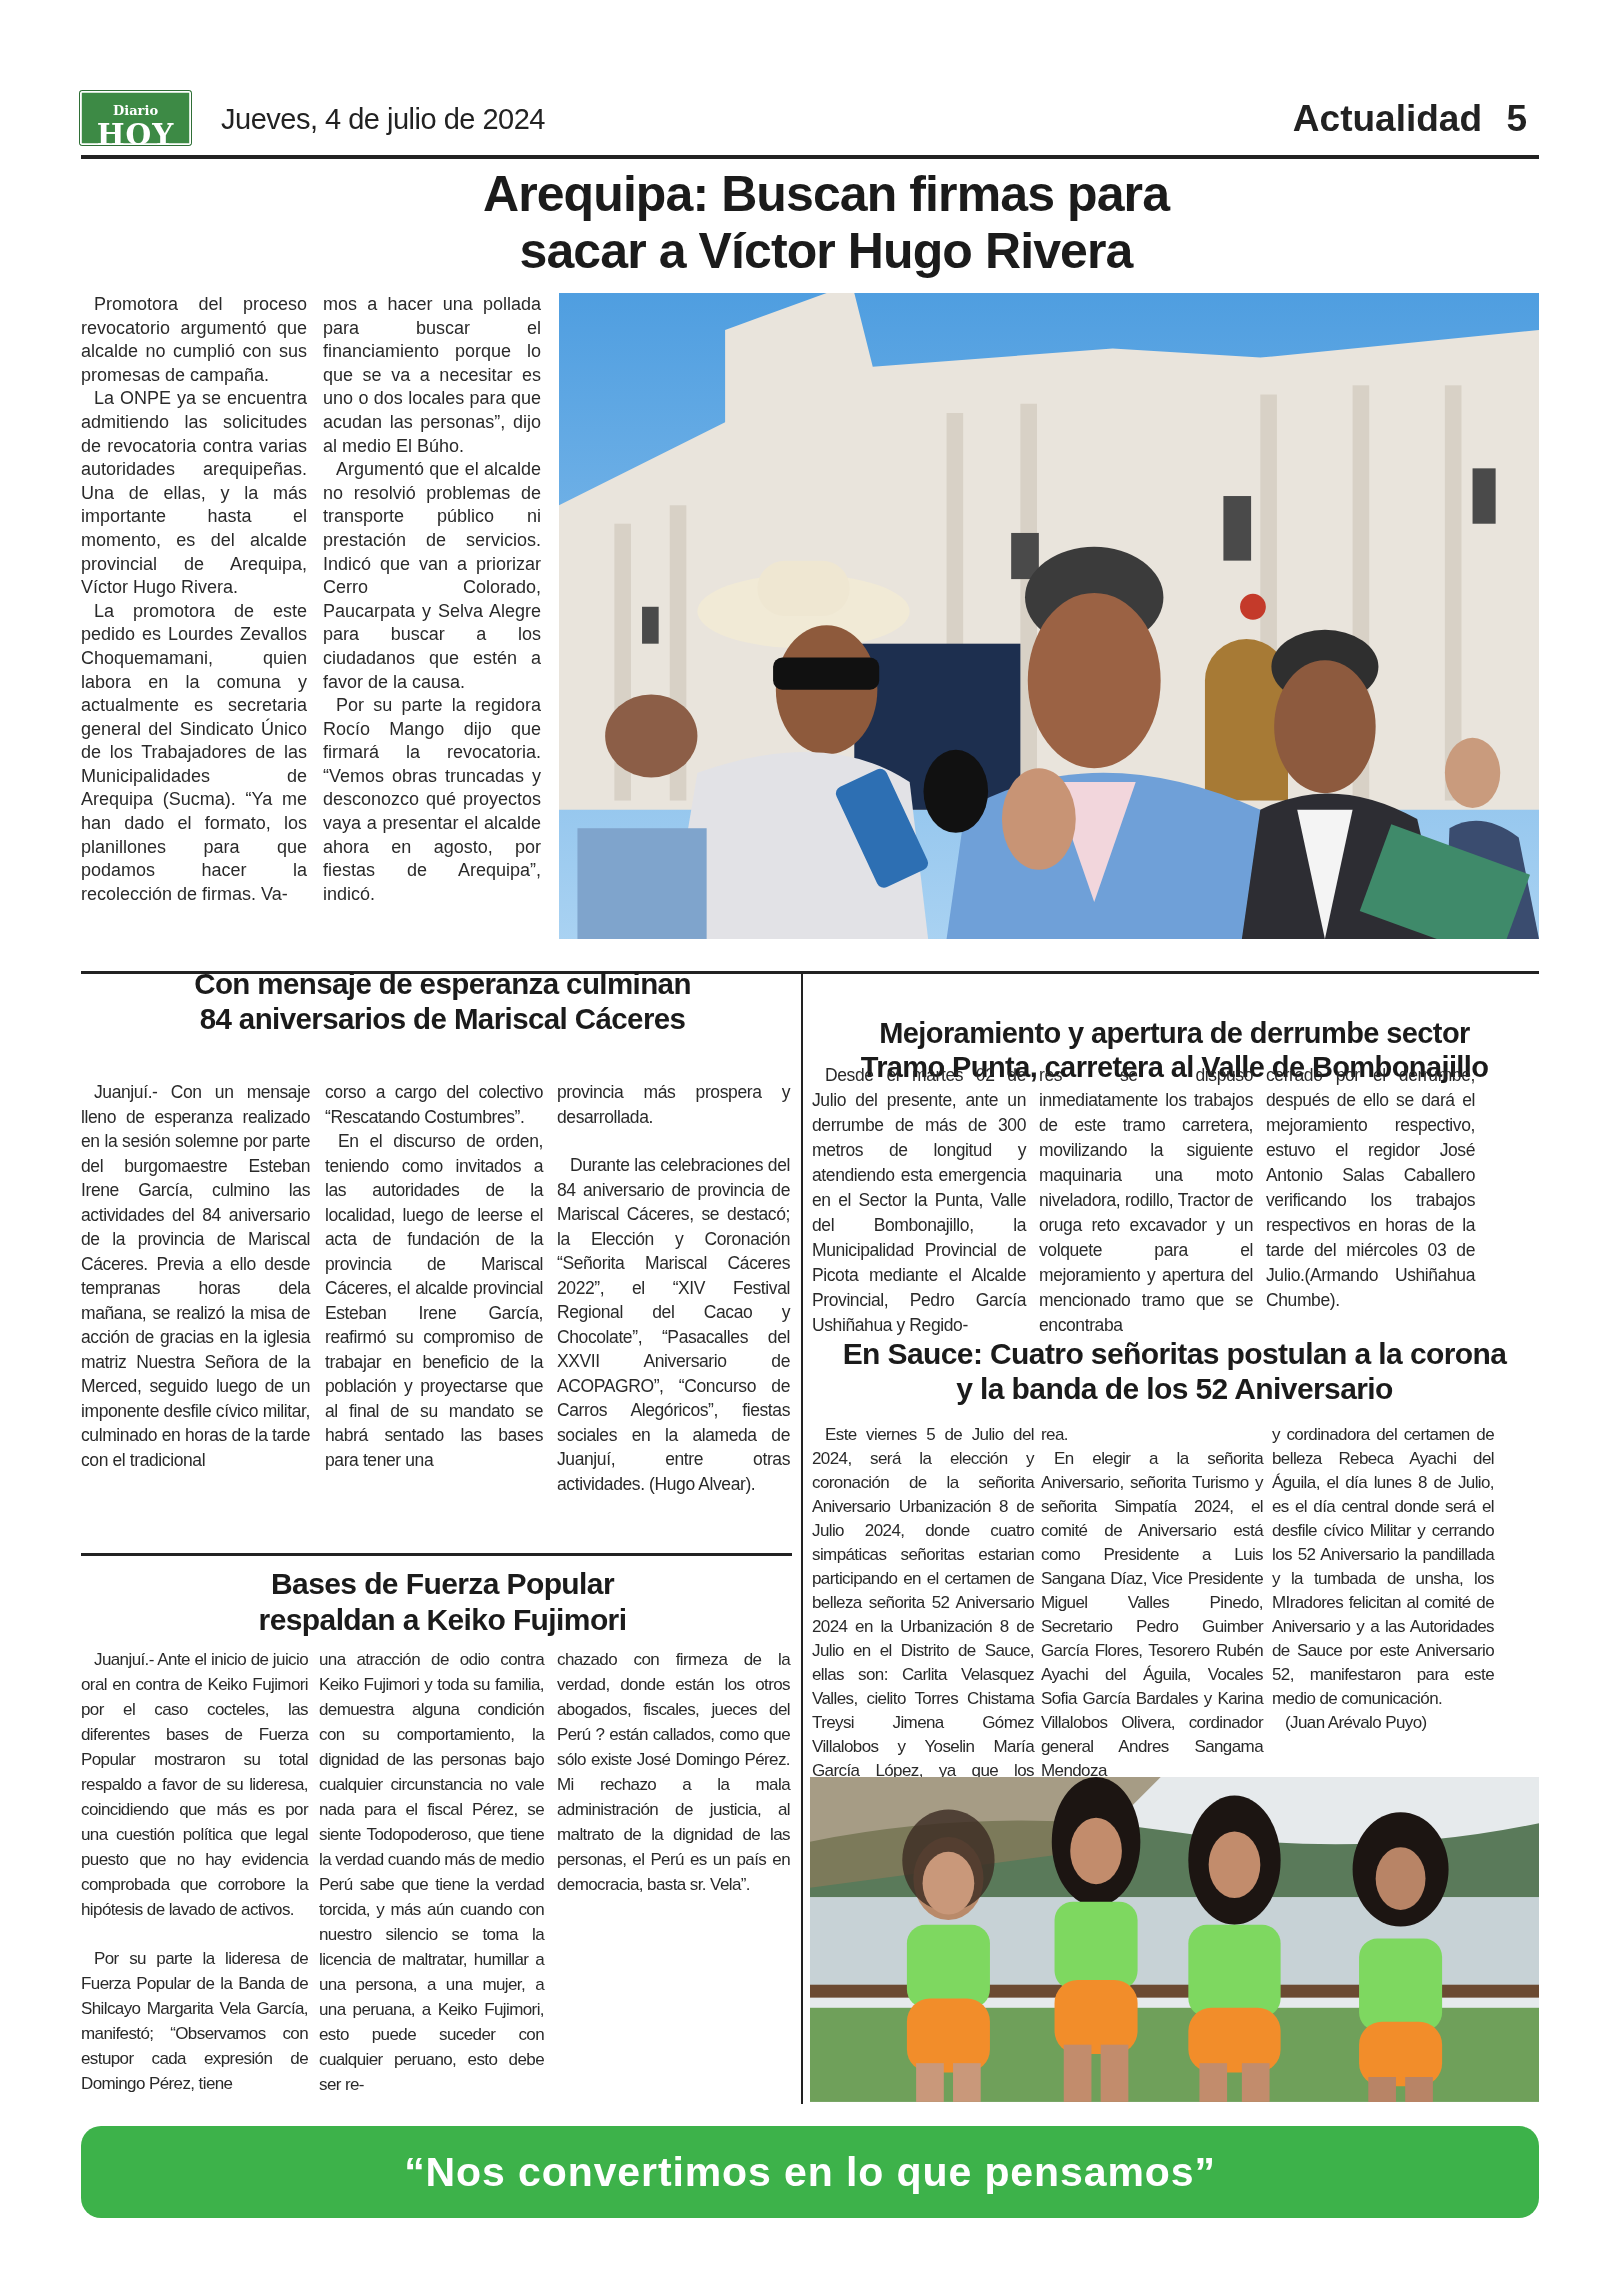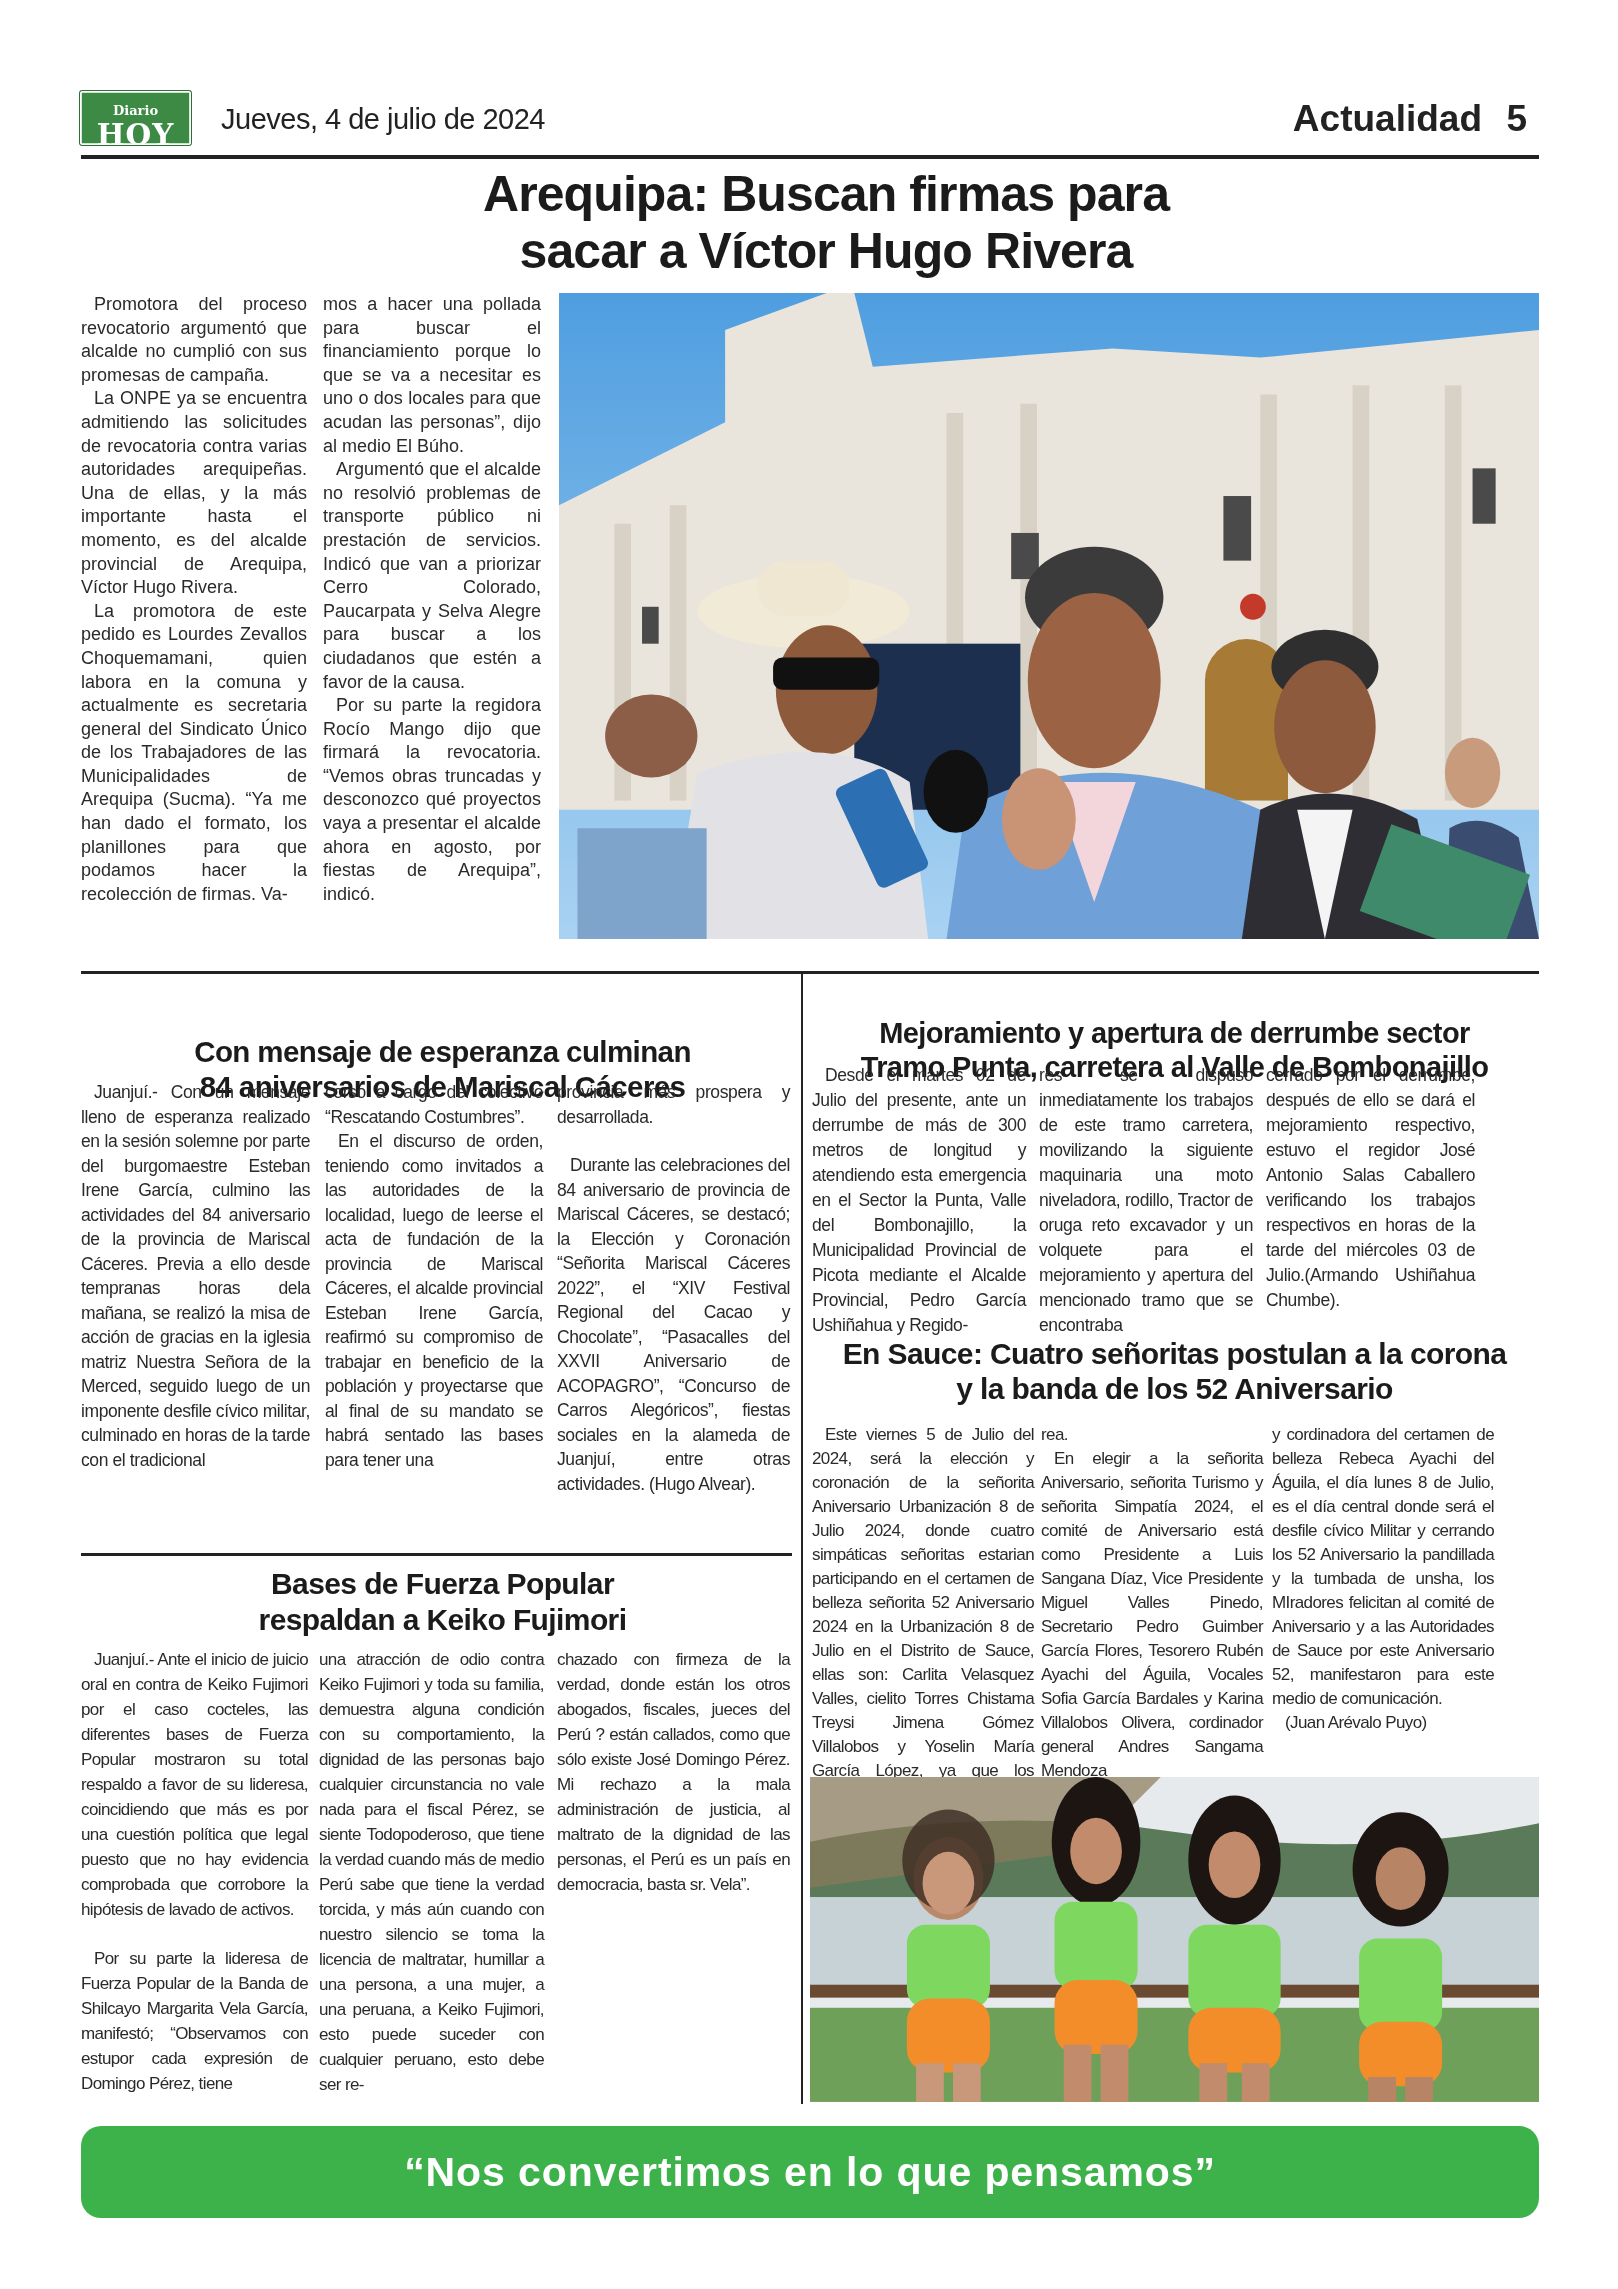--- a/index.html
+++ b/index.html
@@ -111,21 +111,21 @@
     <rect x="20" y="580" width="140" height="120" fill="#7fa4cc"></rect>
     <rect x="880" y="600" width="160" height="100" fill="#3f8a6a" transform="rotate(20 960 650)"></rect>
     <ellipse cx="520" cy="570" rx="40" ry="55" fill="#c89475"></ellipse>
     <ellipse cx="100" cy="480" rx="50" ry="45" fill="#8c5e47"></ellipse>
   </svg>
 </div>
 
 <div class="abs hr" style="left:81px;top:971px;width:1458px;height:2.8px;"></div>
 <div class="abs vr" style="left:801px;top:974px;height:572px;"></div>
 
-<div class="abs h2" style="left:92px;top:1034px;width:701px;">
+<div class="abs h2" style="left:92px;top:966px;width:701px;">
   <div>Con mensaje de esperanza culminan</div>
   <div>84 aniversarios de Mariscal Cáceres</div>
 </div>
 <div class="abs col cond" style="left:81px;top:1080px;width:229px;line-height:24.5px;">
   <p>Juanjuí.- Con un mensaje lleno de esperanza realizado en la sesión solemne por  parte del burgomaestre Esteban Irene García, culmino las actividades del 84 aniversario de la provincia de Mariscal Cáceres. Previa a ello desde   tempranas horas dela mañana, se realizó la misa de acción de gracias en la iglesia matriz Nuestra Señora de la Merced, seguido luego de un imponente desfile cívico militar, culminado en horas de la tarde con el tradicional</p>
 </div>
 <div class="abs col cond" style="left:325px;top:1080px;width:218px;line-height:24.5px;">
   <p style="text-indent:0">corso a cargo del colectivo “Rescatando Costumbres”.</p>
   <p>En el discurso de orden, teniendo como invitados a las autoridades de la localidad, luego de leerse el acta de fundación de la provincia de Mariscal Cáceres, el alcalde provincial Esteban Irene García, reafirmó su compromiso de trabajar en beneficio de la población y proyectarse que al final de su mandato se habrá sentado las bases para tener una</p>
 </div>

